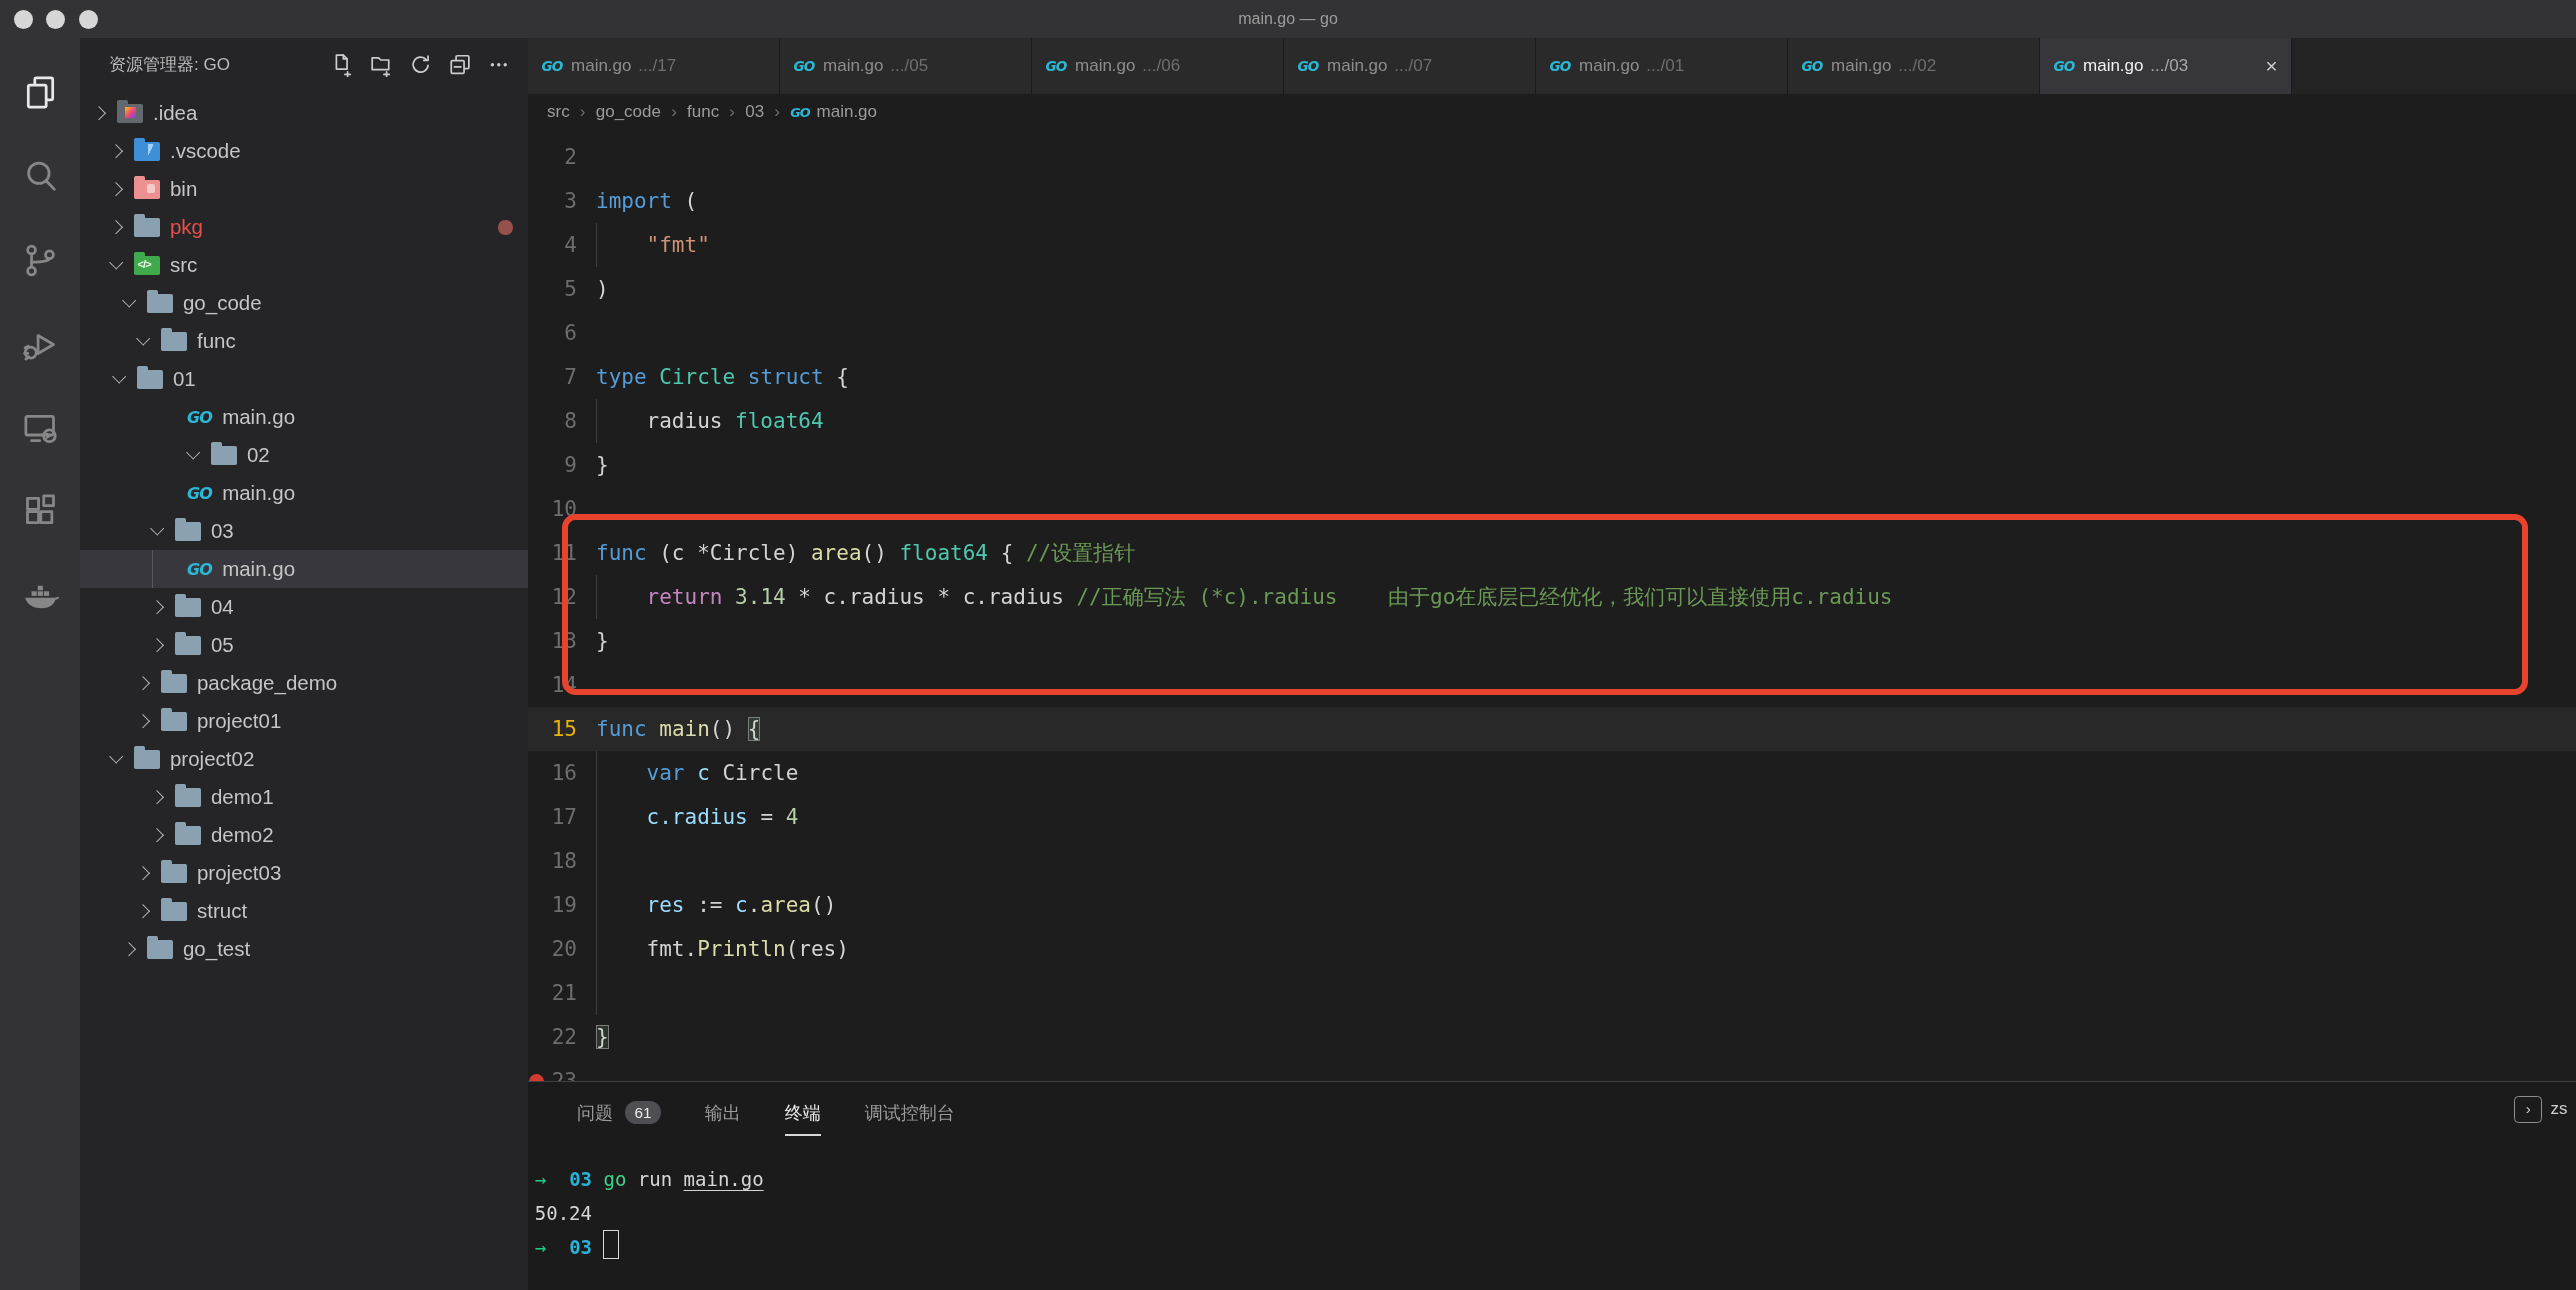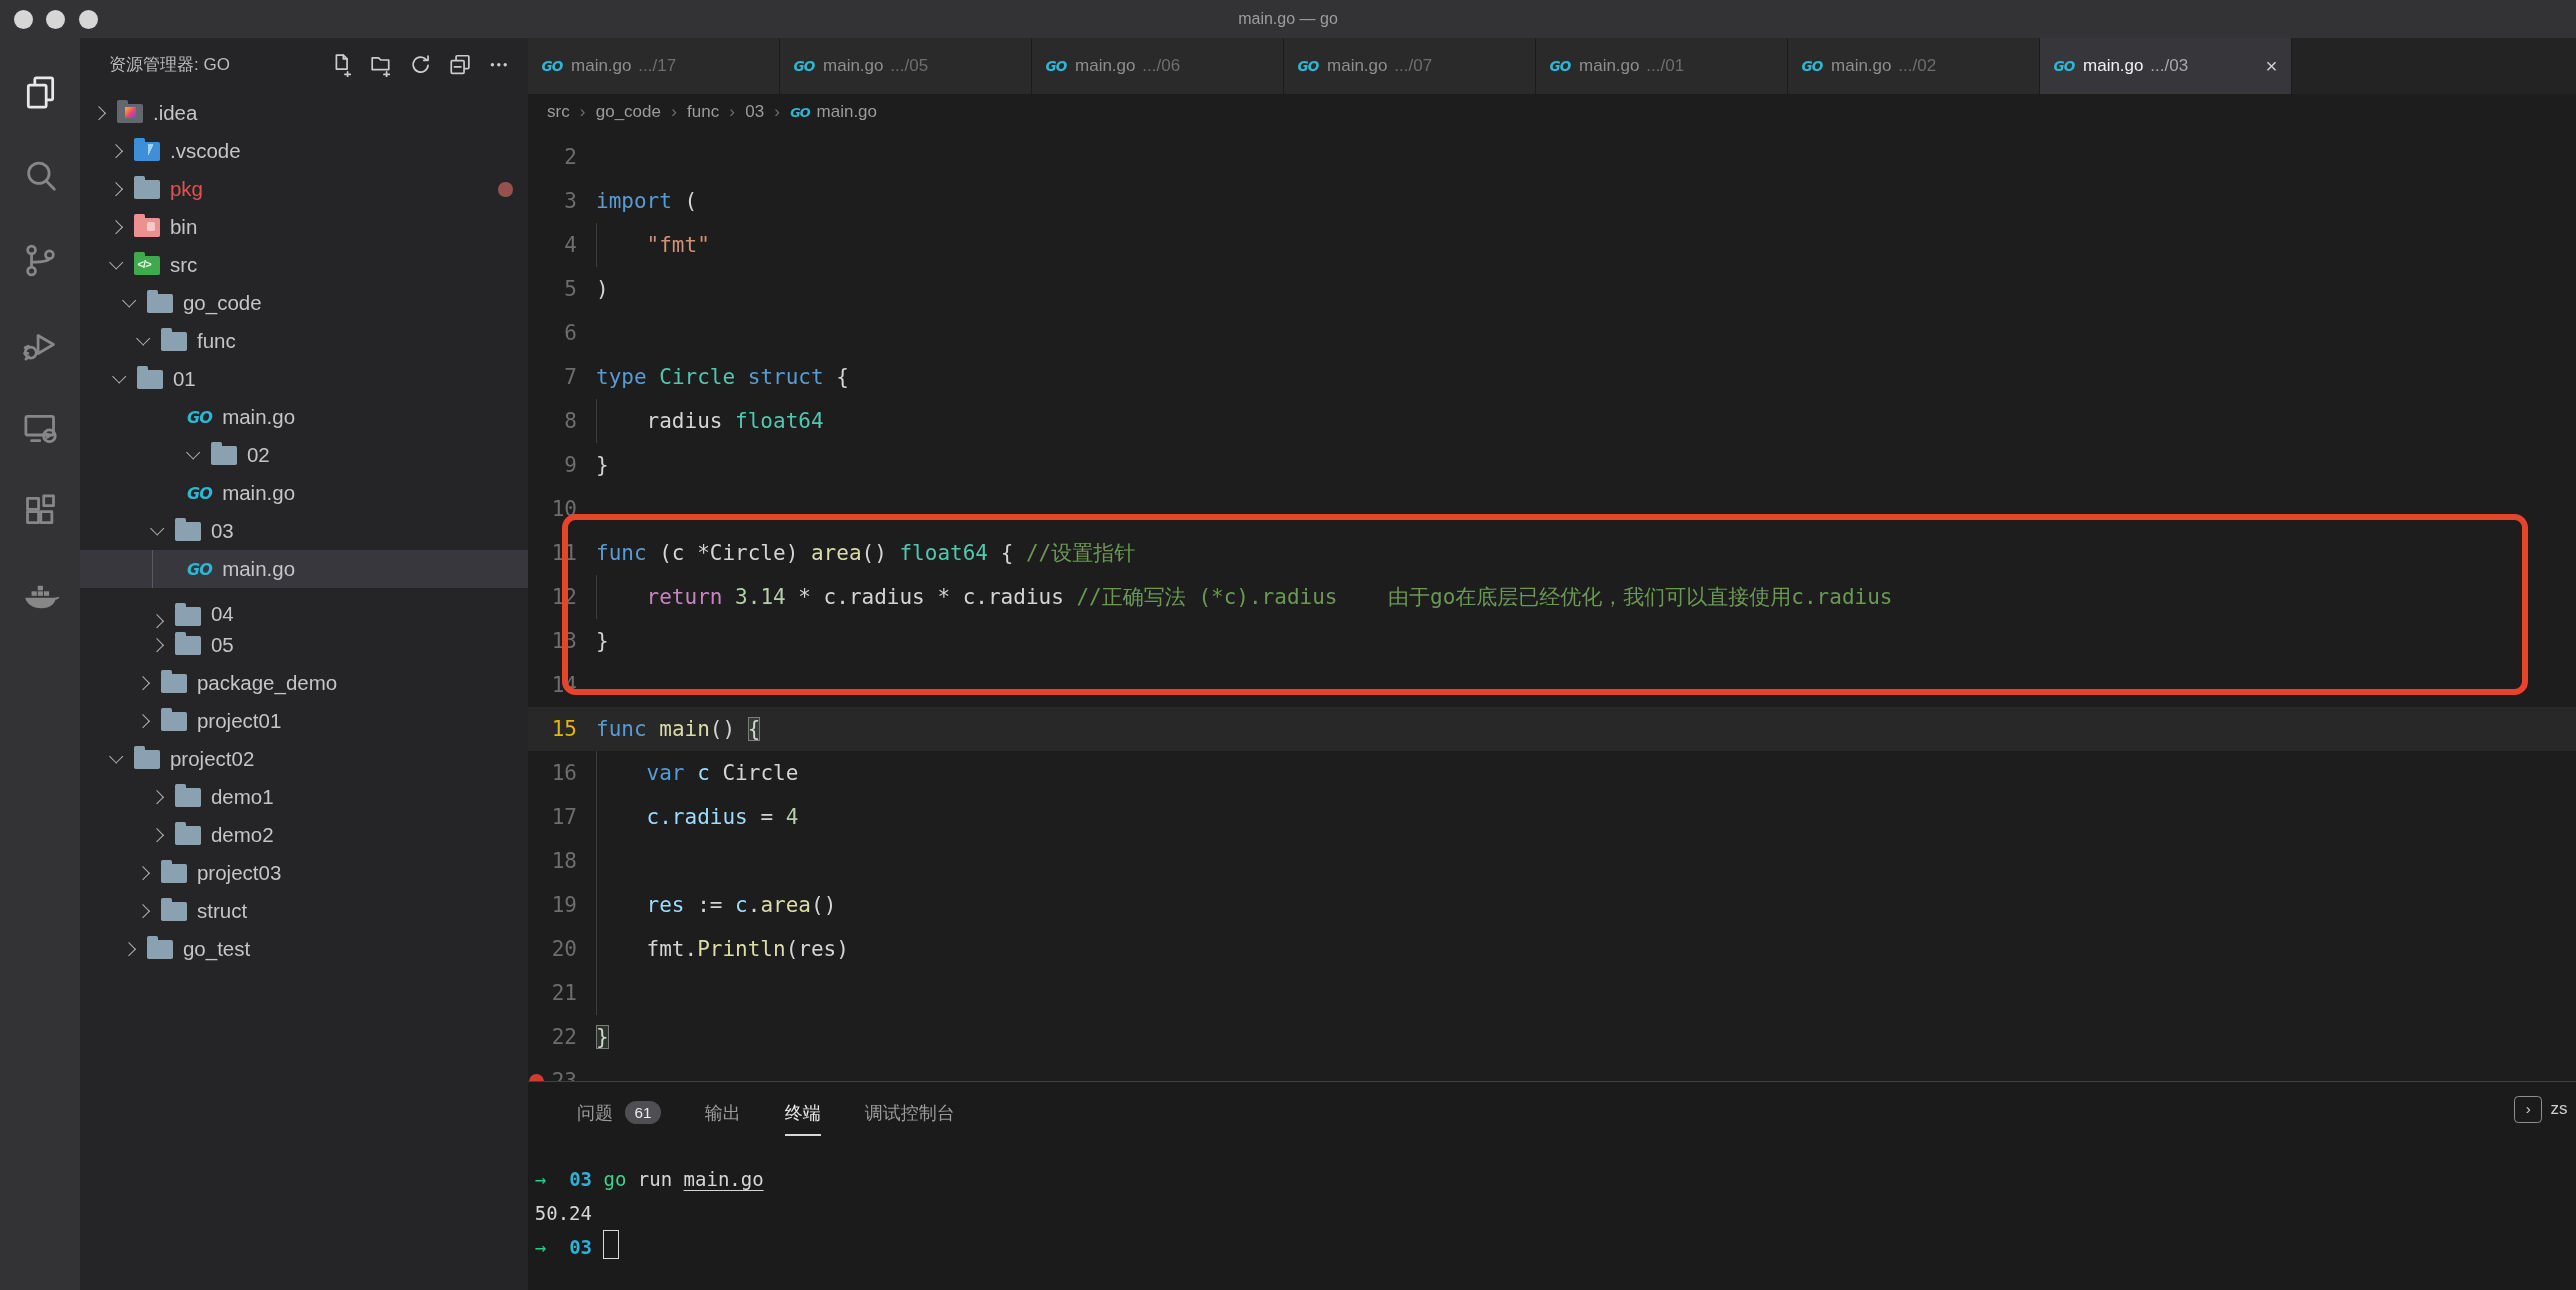--- a/index.html
+++ b/index.html
@@ -201,30 +201,30 @@
           <span class="fi fi-idea"></span>
           <span class="tlabel">.idea</span>
         </div>
         <div class="trow" style="padding-left: 31px;">
           <span class="chev collapsed"></span>
           <span class="fi fi-vscode"></span>
           <span class="tlabel">.vscode</span>
         </div>
         <div class="trow" style="padding-left: 31px;">
           <span class="chev collapsed"></span>
+          <span class="fi fi-red"></span>
+          <span class="tlabel">bin</span>
+        </div>
+        <div class="trow" style="padding-left: 31px;">
+          <span class="chev collapsed"></span>
           <span class="fi fi-slate"></span>
           <span class="tlabel red">pkg</span>
           <span class="tdot"></span>
         </div>
         <div class="trow" style="padding-left: 31px;">
-          <span class="chev collapsed"></span>
-          <span class="fi fi-red"></span>
-          <span class="tlabel">bin</span>
-        </div>
-        <div class="trow" style="padding-left: 31px;">
           <span class="chev expanded"></span>
           <span class="fi fi-src"></span>
           <span class="tlabel">src</span>
         </div>
         <div class="trow" style="padding-left: 44px;">
           <span class="chev expanded"></span>
           <span class="fi fi-slate"></span>
           <span class="tlabel">go_code</span>
         </div>
         <div class="trow" style="padding-left: 58px;">
@@ -252,21 +252,21 @@
         </div>
         <div class="trow" style="padding-left: 72px;">
           <span class="chev expanded"></span>
           <span class="fi fi-slate"></span>
           <span class="tlabel">03</span>
         </div>
         <div class="trow selected" style="padding-left: 107px;">
           <span class="go-mark">GO</span>
           <span class="tlabel">main.go</span>
         </div>
-        <div class="trow" style="padding-left: 72px; align-items: flex-end;">
+        <div class="trow" style="padding-left: 72px;">
           <span class="chev collapsed"></span>
           <span class="fi fi-slate"></span>
           <span class="tlabel">04</span>
         </div>
         <div class="trow" style="padding-left: 72px;">
           <span class="chev collapsed"></span>
           <span class="fi fi-slate"></span>
           <span class="tlabel">05</span>
         </div>
         <div class="trow" style="padding-left: 58px;">

